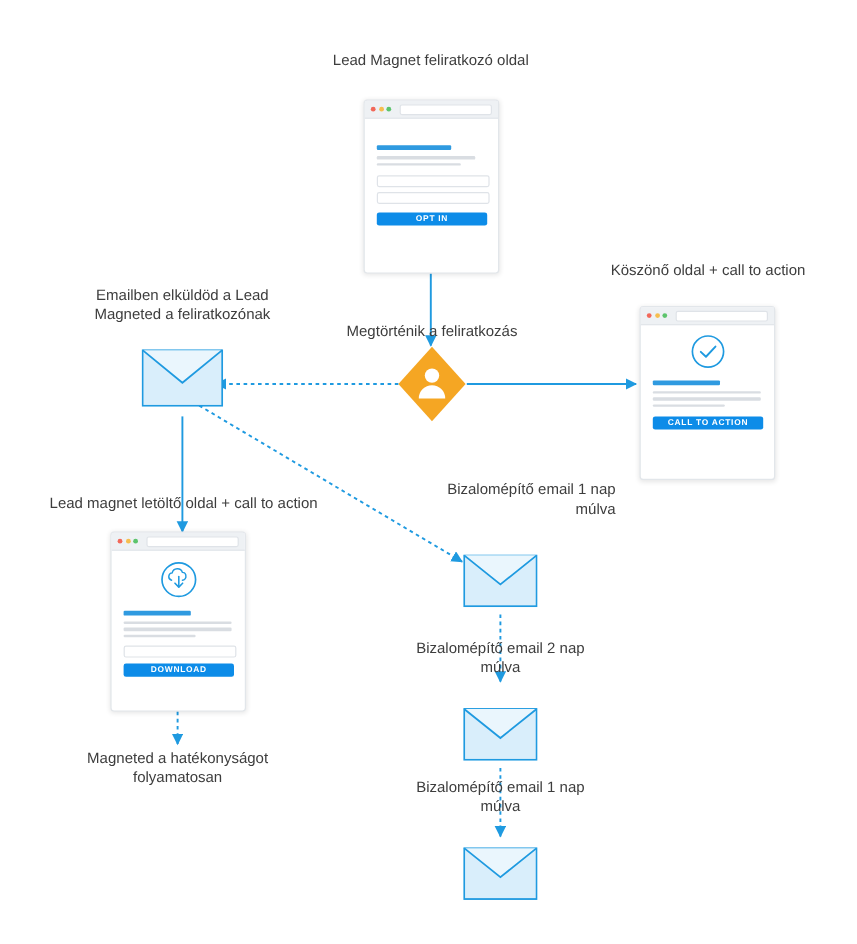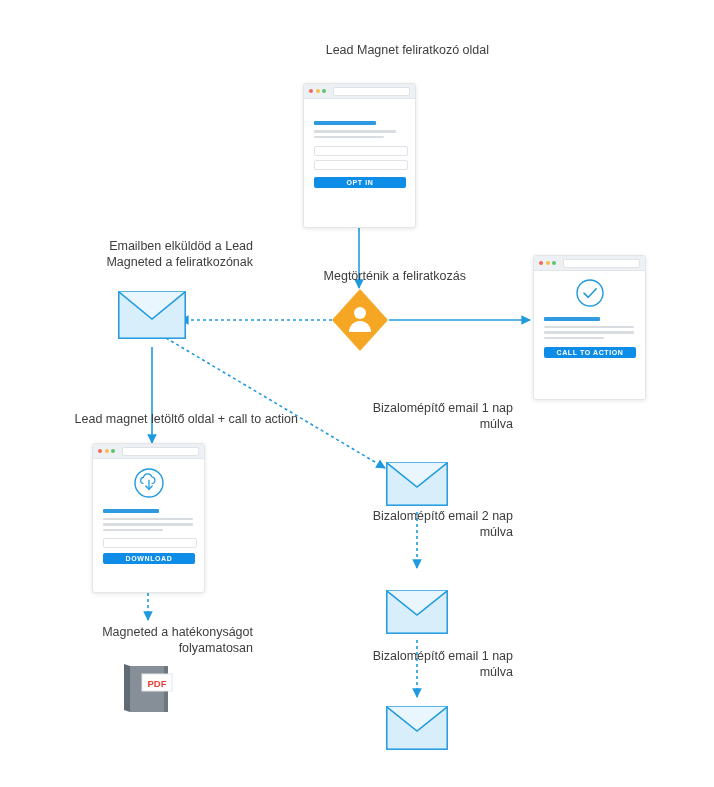--- a/index.html
+++ b/index.html
@@ -18,21 +18,21 @@
   .stage {
     position: absolute;
     left: 0; top: 0;
     width: 714px; height: 787px;
   }
   .lbl {
     position: absolute;
     font-size: 12.5px;
     line-height: 16px;
     color: #3d3d3d;
-    text-align: right;
+    text-align: center;
     white-space: pre-line;
   }
   svg.edges {
     position: absolute;
     left: 0; top: 0;
     width: 714px; height: 787px;
     pointer-events: none;
   }
 
   
@@ -123,32 +123,33 @@
 
     <path d="M417,512 L417,568" stroke="#1f9ae0" stroke-width="1.6" fill="none" stroke-dasharray="3 3" marker-end="url(#arrDot)"></path>
 
     <path d="M417,640 L417,697" stroke="#1f9ae0" stroke-width="1.6" fill="none" stroke-dasharray="3 3" marker-end="url(#arrDot)"></path>
 
     <path d="M148,593 L148,620" stroke="#1f9ae0" stroke-width="1.6" fill="none" stroke-dasharray="3 3" marker-end="url(#arrDot)"></path>
   </svg>
 
   <div class="lbl" style="left:229px; top:42px; width:260px;">Lead Magnet feliratkozó oldal</div>
 
+  <div class="lbl" style="left:470px; top:217px; width:240px;">Köszönő oldal + call to action</div>
 
   <div class="lbl" style="left:254px; top:268px; width:212px;">Megtörténik a feliratkozás</div>
 
   <div class="lbl" style="left:8px; top:411px; width:290px;">Lead magnet letöltő oldal + call to action</div>
 
   <div class="lbl" style="left:51px; top:238px; width:202px;">Emailben elküldöd a Lead
 Magneted a feliratkozónak</div>
 
   <div class="lbl" style="left:321px; top:400px; width:192px; text-align:right;">Bizalomépítő email 1 nap
 múlva</div>
 
-  <div class="lbl" style="left:321px; top:508px; width:192px;">Bizalomépítő email 2 nap
+  <div class="lbl" style="left:321px; top:532px; width:192px;">Bizalomépítő email 2 nap
 múlva</div>
 
   <div class="lbl" style="left:321px; top:648px; width:192px;">Bizalomépítő email 1 nap
 múlva</div>
 
   <div class="lbl" style="left:43px; top:624px; width:210px;">Magneted a hatékonyságot
 folyamatosan</div>
 
   <div class="browser" style="left:303px; top:83px; width:113px; height:145px;">
     <div class="bar">
@@ -243,23 +244,14 @@
     </svg>
   </div>
 
   <div class="env" style="left:386px; top:706px;">
     <svg width="62" height="44" viewBox="0 0 62 44">
       <rect x="0.8" y="0.8" width="60.4" height="42.4" fill="#d9eefb" stroke="#1f9ae0" stroke-width="1.5"></rect>
       <path d="M0.8 0.8 L31 25 L61.2 0.8" fill="#eaf6fd" stroke="#1f9ae0" stroke-width="1.5"></path>
     </svg>
   </div>
 
-  <div class="pdf" style="left:118px; top:662px;">
-    <svg width="60" height="52" viewBox="0 0 60 52">
-      <path d="M6 2 L6 48 L12 50 L12 4 Z" fill="#5f6a73"></path>
-      <rect x="12" y="4" width="34" height="46" fill="#868f98"></rect>
-      <rect x="46" y="4" width="4" height="46" fill="#6e7780"></rect>
-      <rect x="24" y="12" width="30" height="17" fill="#ffffff" stroke="#e3e6e9" stroke-width="1"></rect>
-      <text x="39" y="25" font-family="Liberation Sans, sans-serif" font-size="9.5" font-weight="bold" fill="#e8413a" text-anchor="middle">PDF</text>
-    </svg>
-  </div>
 
 </div>
 
 </body></html>

